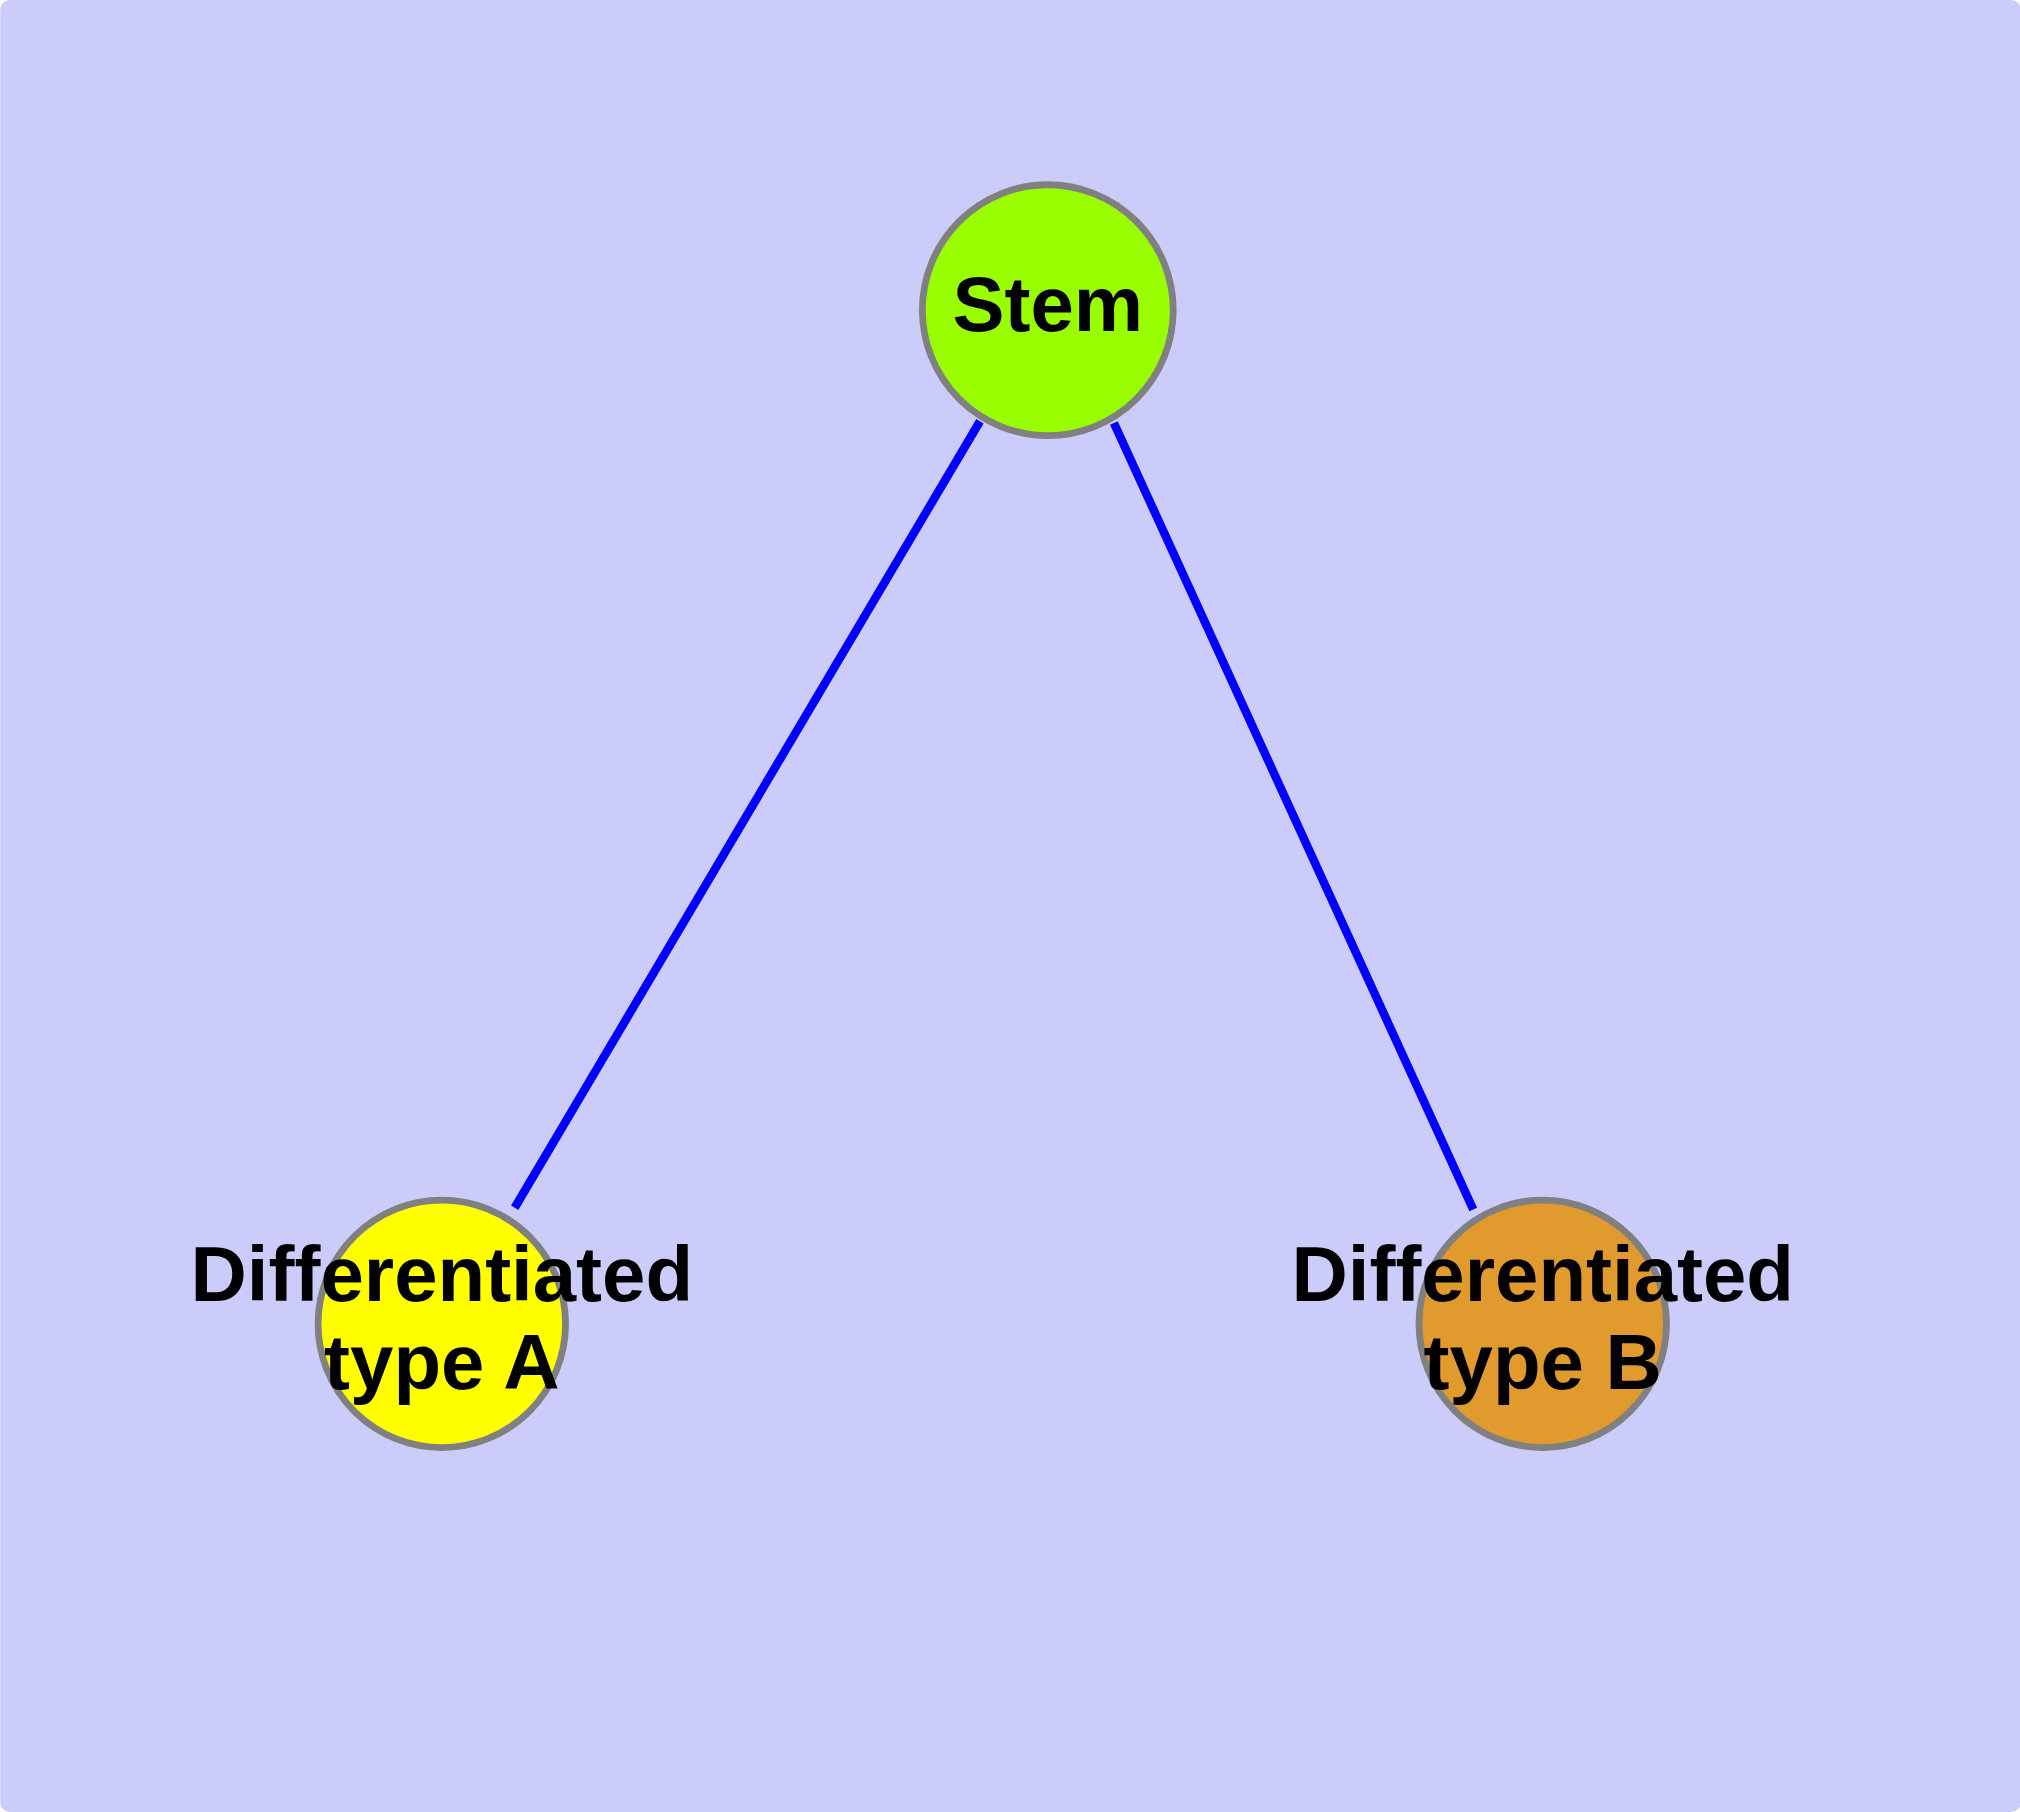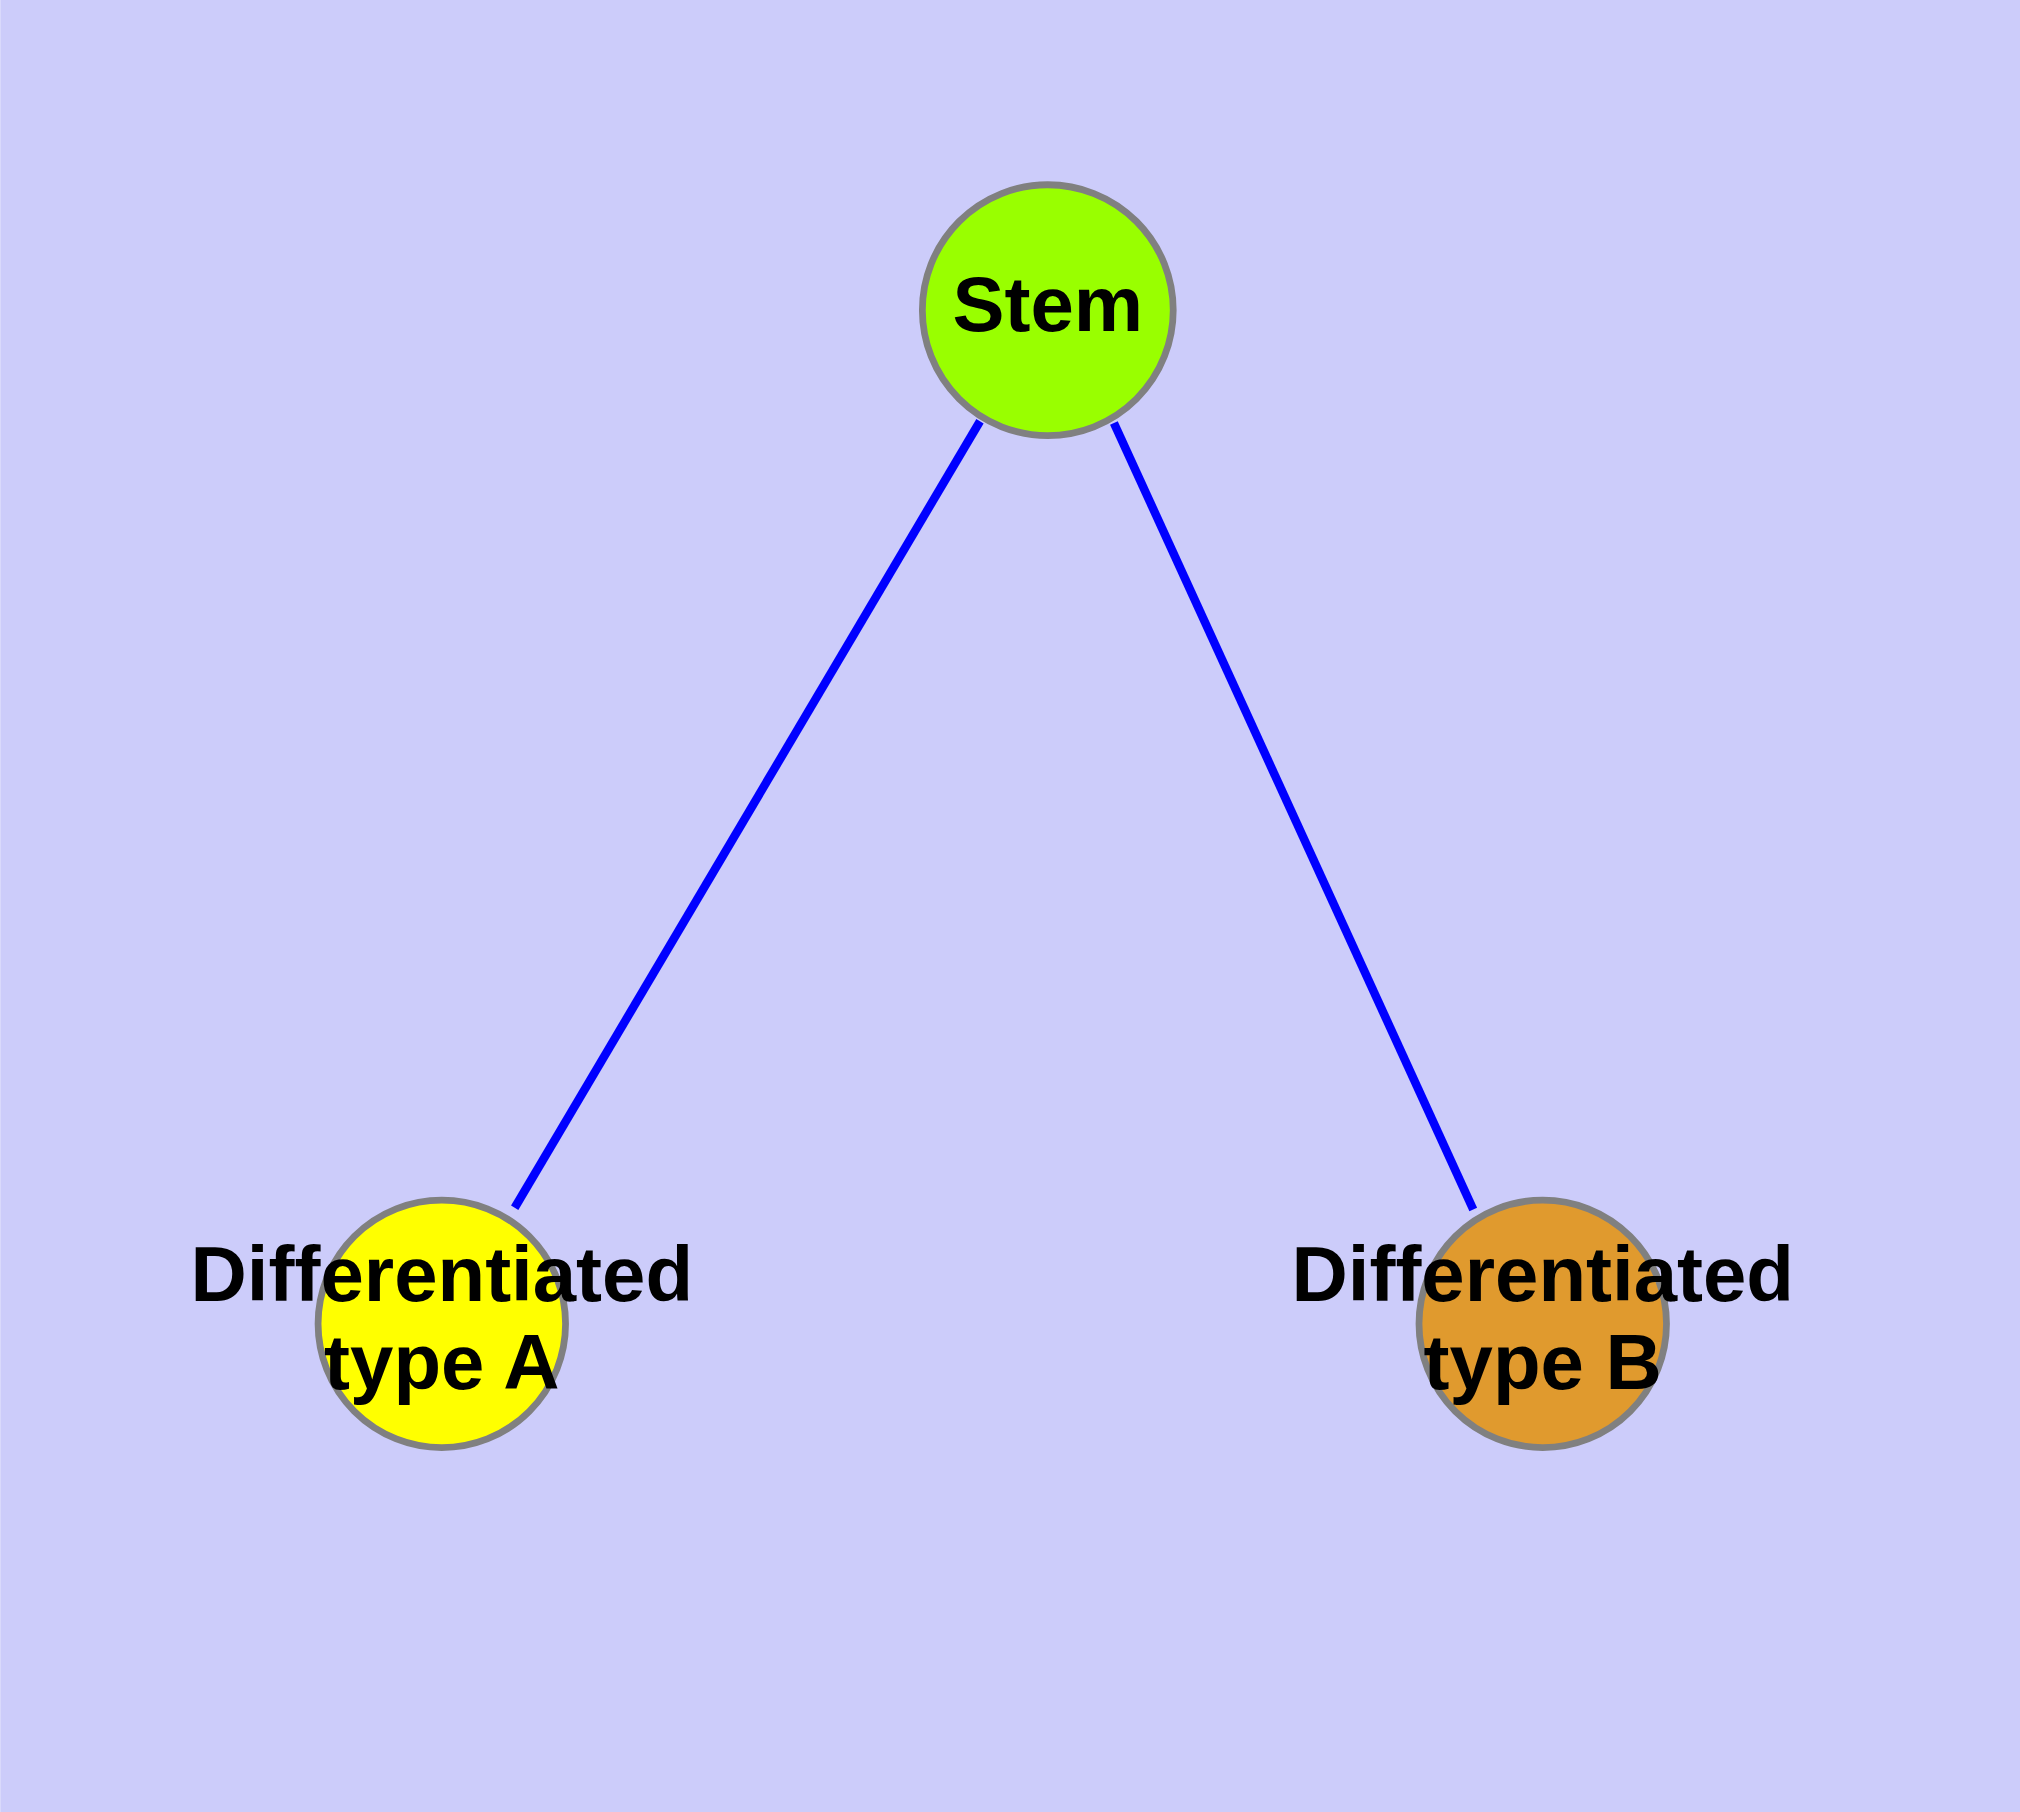--- a/index.html
+++ b/index.html
@@ -6,20 +6,21 @@
     margin: 0;
     padding: 0;
     background: #ffffff;
   }
   #canvas {
     position: relative;
     width: 2021px;
     height: 1812px;
     overflow: hidden;
     font-family: "Liberation Sans", sans-serif;
+    border-radius: 10px;
   }
   #graph-svg {
     position: absolute;
     top: 0;
     left: 0;
     width: 2021px;
     height: 1812px;
     display: block;
   }
   .node-label {

